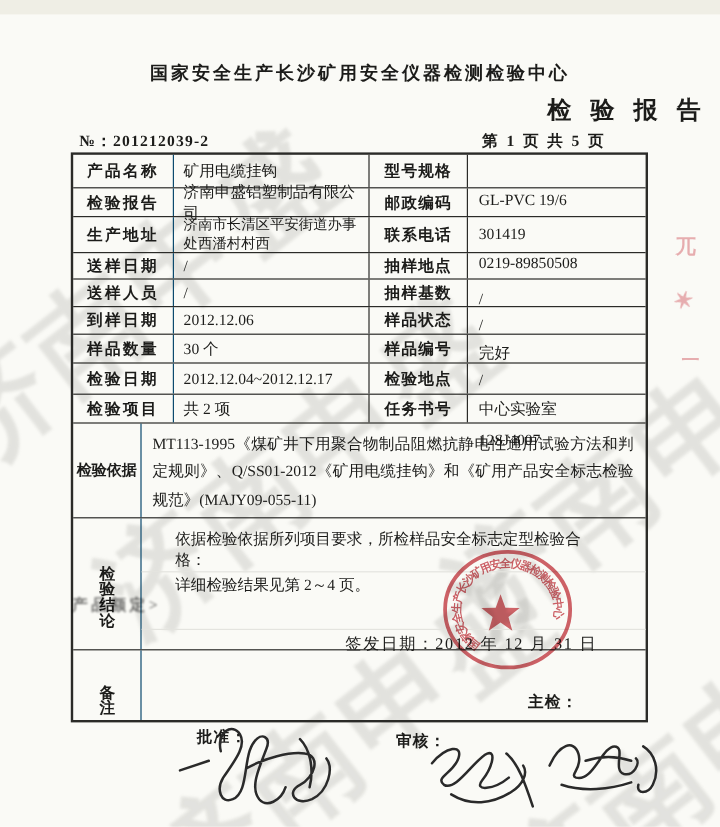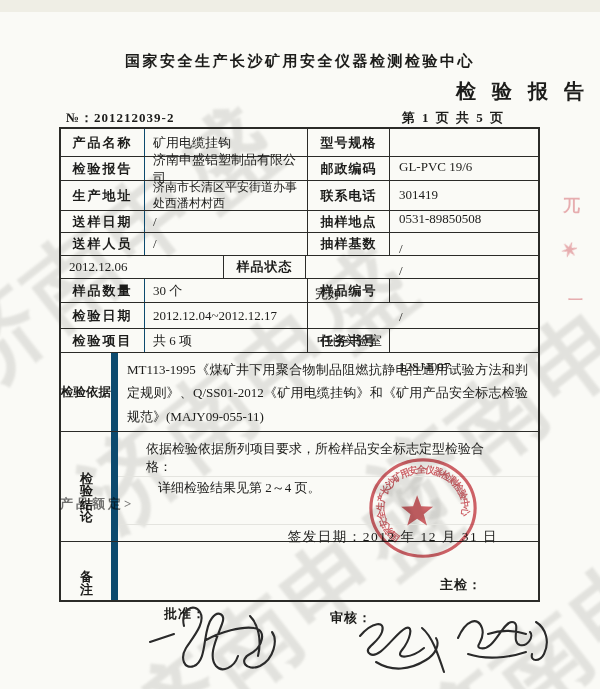--- a/index.html
+++ b/index.html
@@ -25,28 +25,28 @@
   .t-row{display:flex;border-bottom:1px solid #2b2b28;box-sizing:border-box;}
   .t-row:last-child{border-bottom:none;}
   .c-l{width:84px;border-right:1px solid #0c4a6e;display:flex;align-items:center;justify-content:center;
        font-weight:bold;font-size:13px;letter-spacing:2px;box-sizing:border-box;}
   .c-v1{width:163px;border-right:1px solid #2b2b28;display:flex;align-items:center;padding-left:8px;font-size:13px;box-sizing:border-box;}
   .c-l2{width:82px;border-right:1px solid #2b2b28;display:flex;align-items:center;justify-content:center;
         font-weight:bold;font-size:13px;letter-spacing:1px;box-sizing:border-box;}
   .c-v2{flex:1;display:flex;align-items:center;padding-left:9px;font-size:13px;box-sizing:border-box;margin-top:38px;}
   .addr{font-size:12px;line-height:1.3;padding:2px 2px 2px 8px;}
 
-  .b-label{width:57px;border-right:7px solid #0c4a6e;display:flex;align-items:center;justify-content:center;
+  .b-label{width:57px;border-right:1px solid #0c4a6e;display:flex;align-items:center;justify-content:center;
            font-weight:bold;font-size:12.5px;box-sizing:border-box;}
   .b-label-v{writing-mode:vertical-rl;text-orientation:upright;letter-spacing:13px;font-size:13px;}
   .remark-v{letter-spacing:11px;}
   .b-val{flex:1;box-sizing:border-box;position:relative;}
   .basis-text{padding:5px 10px 0 9px;font-size:13px;line-height:1.8;text-align:justify;}
   .concl-line1{margin:8px 34px 0 28px;font-size:13px;line-height:1.4;}
-  .concl-line2{margin:3px 34px 0 40px;font-size:13px;line-height:1.4;}
+  .concl-line2{margin:3px 34px 0 28px;font-size:13px;line-height:1.4;}
   .sign-date{position:absolute;right:40px;top:64px;font-size:13.5px;letter-spacing:1.5px;margin-top:32px;}
   .faint-line{position:absolute;left:0;right:0;height:1px;background:#e4e4df;}
   .fl1{top:44px;} .fl2{top:92px;}
 
   
   .sig-label{position:absolute;font-size:13px;font-weight:bold;z-index:3;letter-spacing:1px;}
   .approve{left:164px;top:605px;} .review{left:330px;top:609px;} .chief{left:440px;top:576px;}
   .sig{position:absolute;z-index:6;}
   .sig path{fill:none;stroke:#2a2a2a;stroke-width:2.1;stroke-linecap:round;stroke-linejoin:round;}
   .sig1{left:148px;top:594px;} .sig2{left:352px;top:614px;} .sig3{left:452px;top:604px;}
@@ -90,53 +90,55 @@
     <div class="t-row" style="height:24px">
       <div class="c-l">检验报告</div>
       <div class="c-v1">济南申盛铝塑制品有限公司</div>
       <div class="c-l2">邮政编码</div>
       <div class="c-v2">301419</div>
     </div>
     <div class="t-row" style="height:30px">
       <div class="c-l">生产地址</div>
       <div class="c-v1 addr">济南市长清区平安街道办事处西潘村村西</div>
       <div class="c-l2">联系电话</div>
-      <div class="c-v2">0531-89850508</div>
+      <div class="c-v2">0219-89850508</div>
     </div>
     <div class="t-row" style="height:22px">
       <div class="c-l">送样日期</div>
       <div class="c-v1">/</div>
       <div class="c-l2">抽样地点</div>
       <div class="c-v2">/</div>
     </div>
     <div class="t-row" style="height:23px">
       <div class="c-l">送样人员</div>
       <div class="c-v1">/</div>
       <div class="c-l2">抽样基数</div>
       <div class="c-v2">/</div>
     </div>
     <div class="t-row" style="height:23px">
+      <div class="c-l">到样日期</div>
       <div class="c-v1">2012.12.06</div>
       <div class="c-l2">样品状态</div>
       <div class="c-v2">完好</div>
     </div>
     <div class="t-row" style="height:24px">
       <div class="c-l">样品数量</div>
       <div class="c-v1">30 个</div>
       <div class="c-l2">样品编号</div>
       <div class="c-v2">/</div>
     </div>
     <div class="t-row" style="height:26px">
       <div class="c-l">检验日期</div>
       <div class="c-v1">2012.12.04~2012.12.17</div>
+      <div class="c-l2">检验地点</div>
       <div class="c-v2">中心实验室</div>
     </div>
     <div class="t-row" style="height:24px">
       <div class="c-l">检验项目</div>
-      <div class="c-v1">共 6 项</div>
+      <div class="c-v1">共 2 项</div>
       <div class="c-l2">任务书号</div>
       <div class="c-v2">12SJ4007</div>
     </div>
 
     <div class="t-row" style="height:79px">
       <div class="b-label">检验依据</div>
       <div class="b-val">
           <div class="basis-text">MT113-1995《煤矿井下用聚合物制品阻燃抗静电性通用试验方法和判定规则》、Q/SS01-2012《矿用电缆挂钩》和《矿用产品安全标志检验规范》(MAJY09-055-11)</div>
         </div>
     </div>

